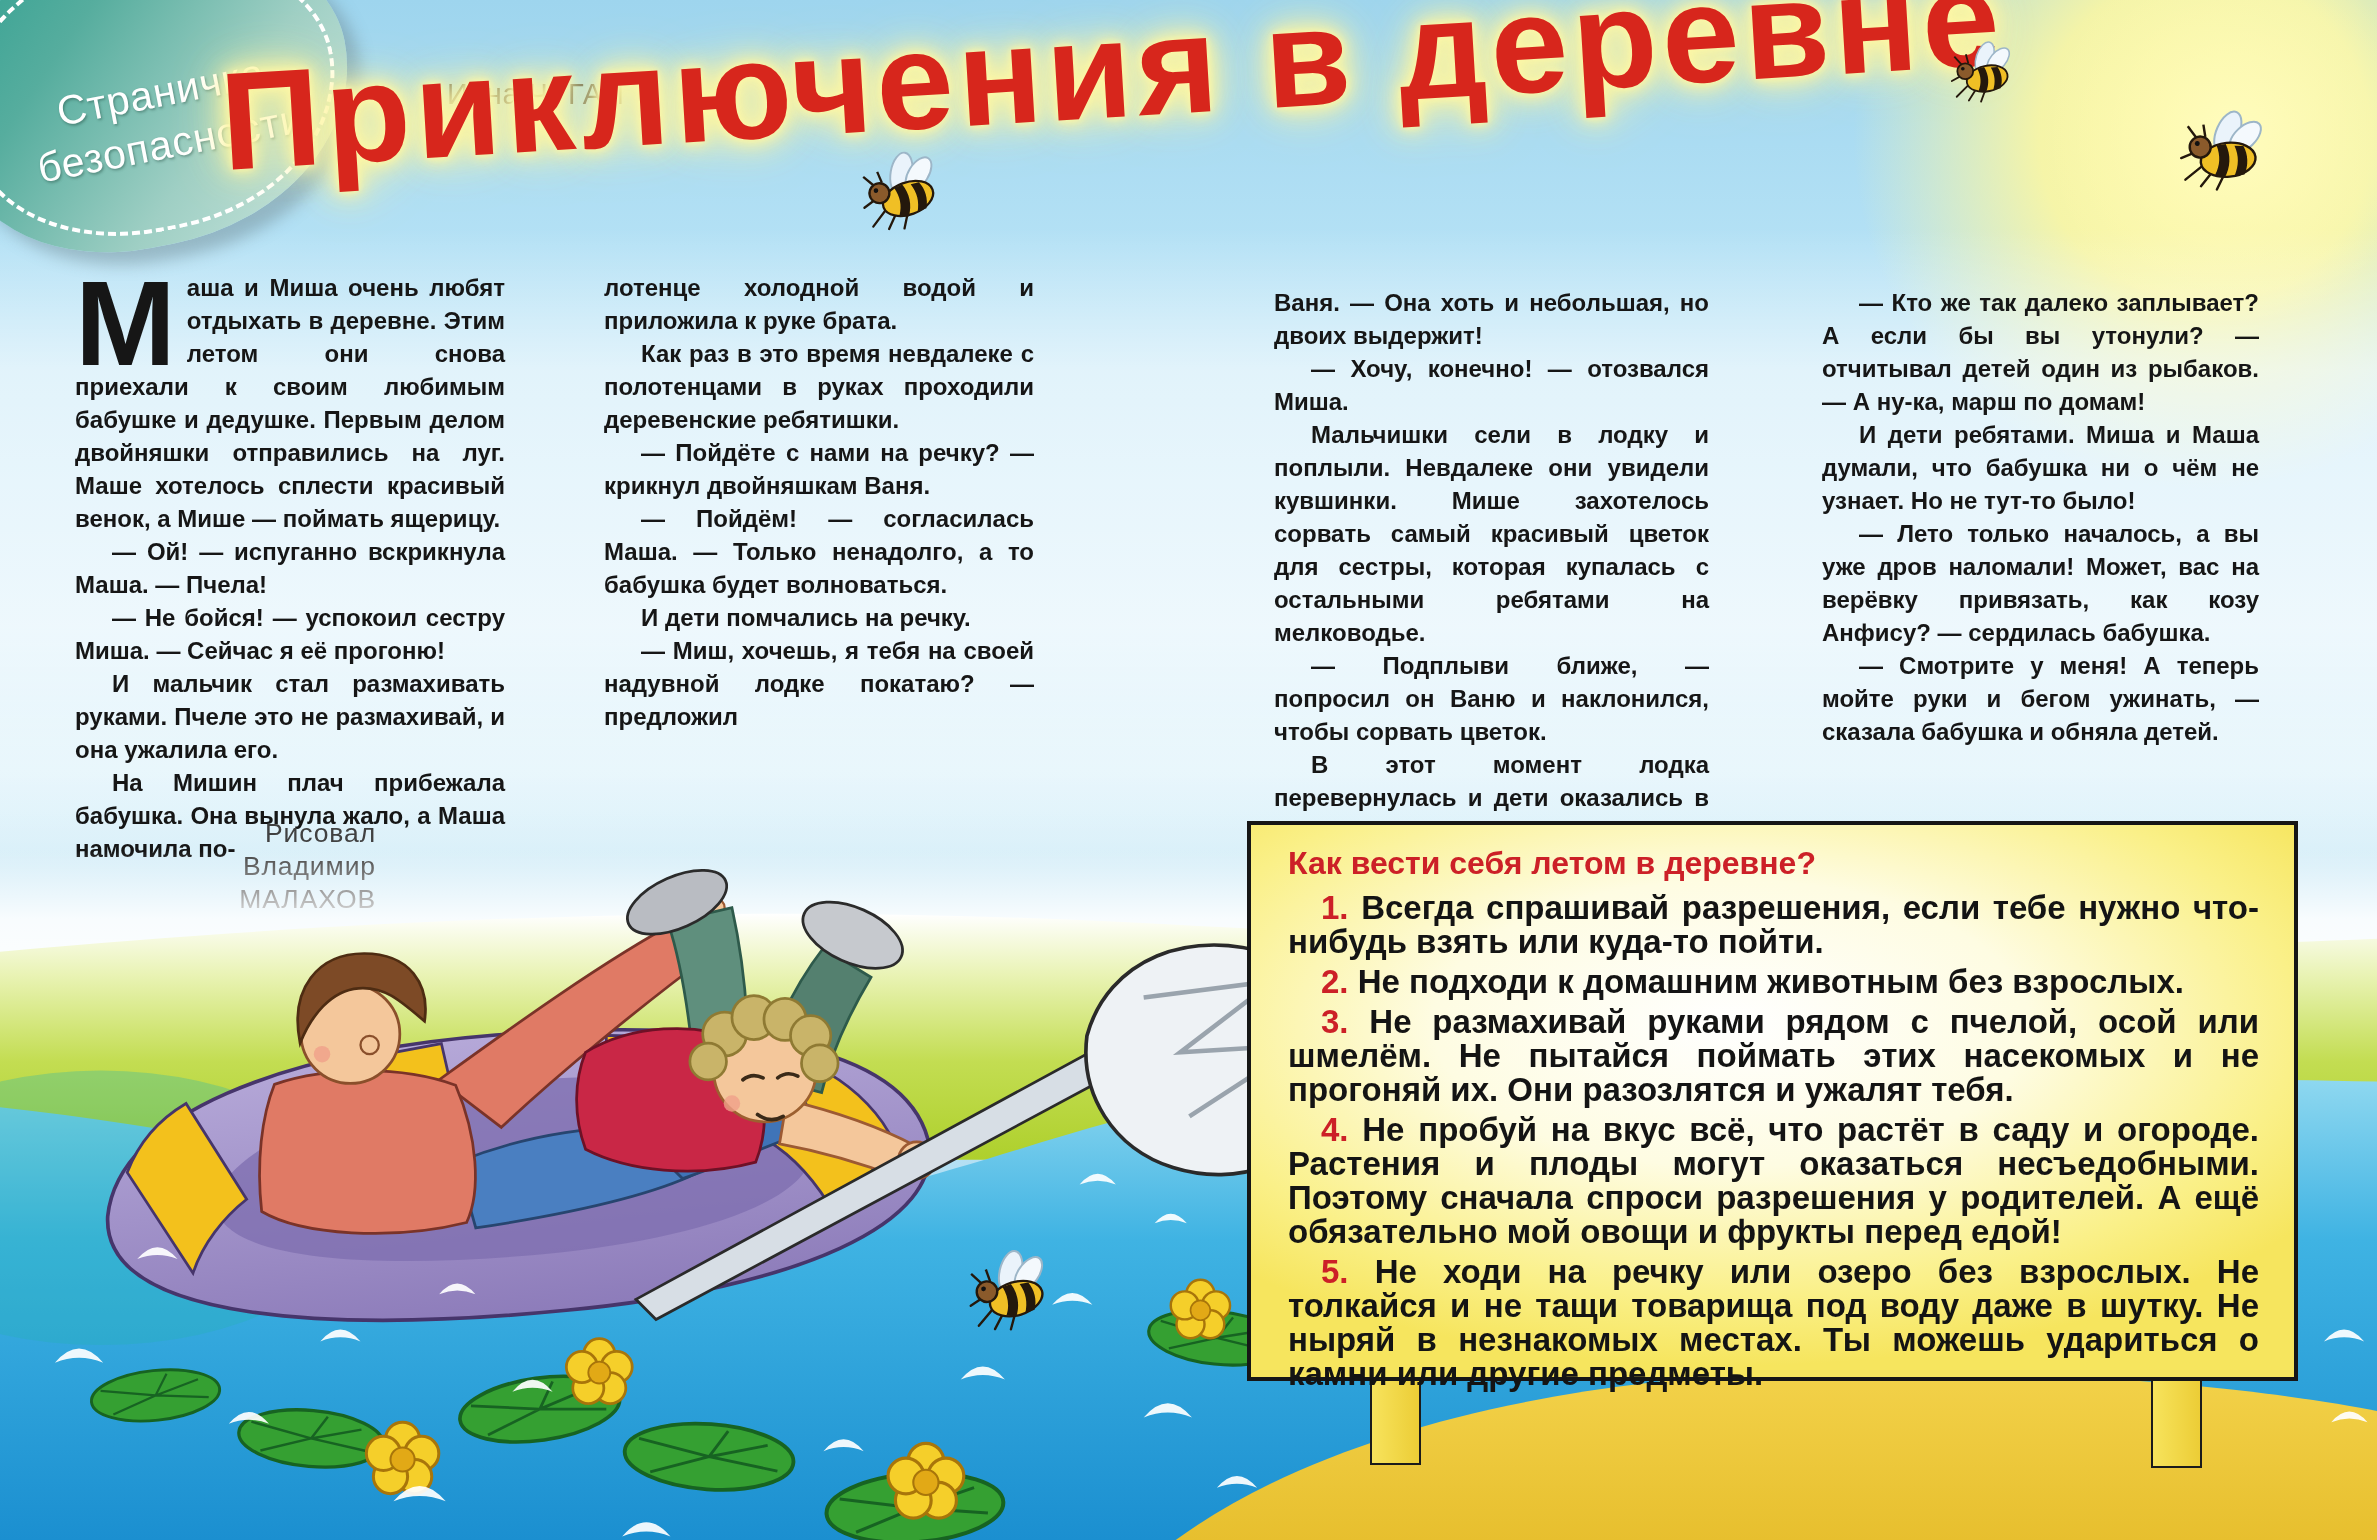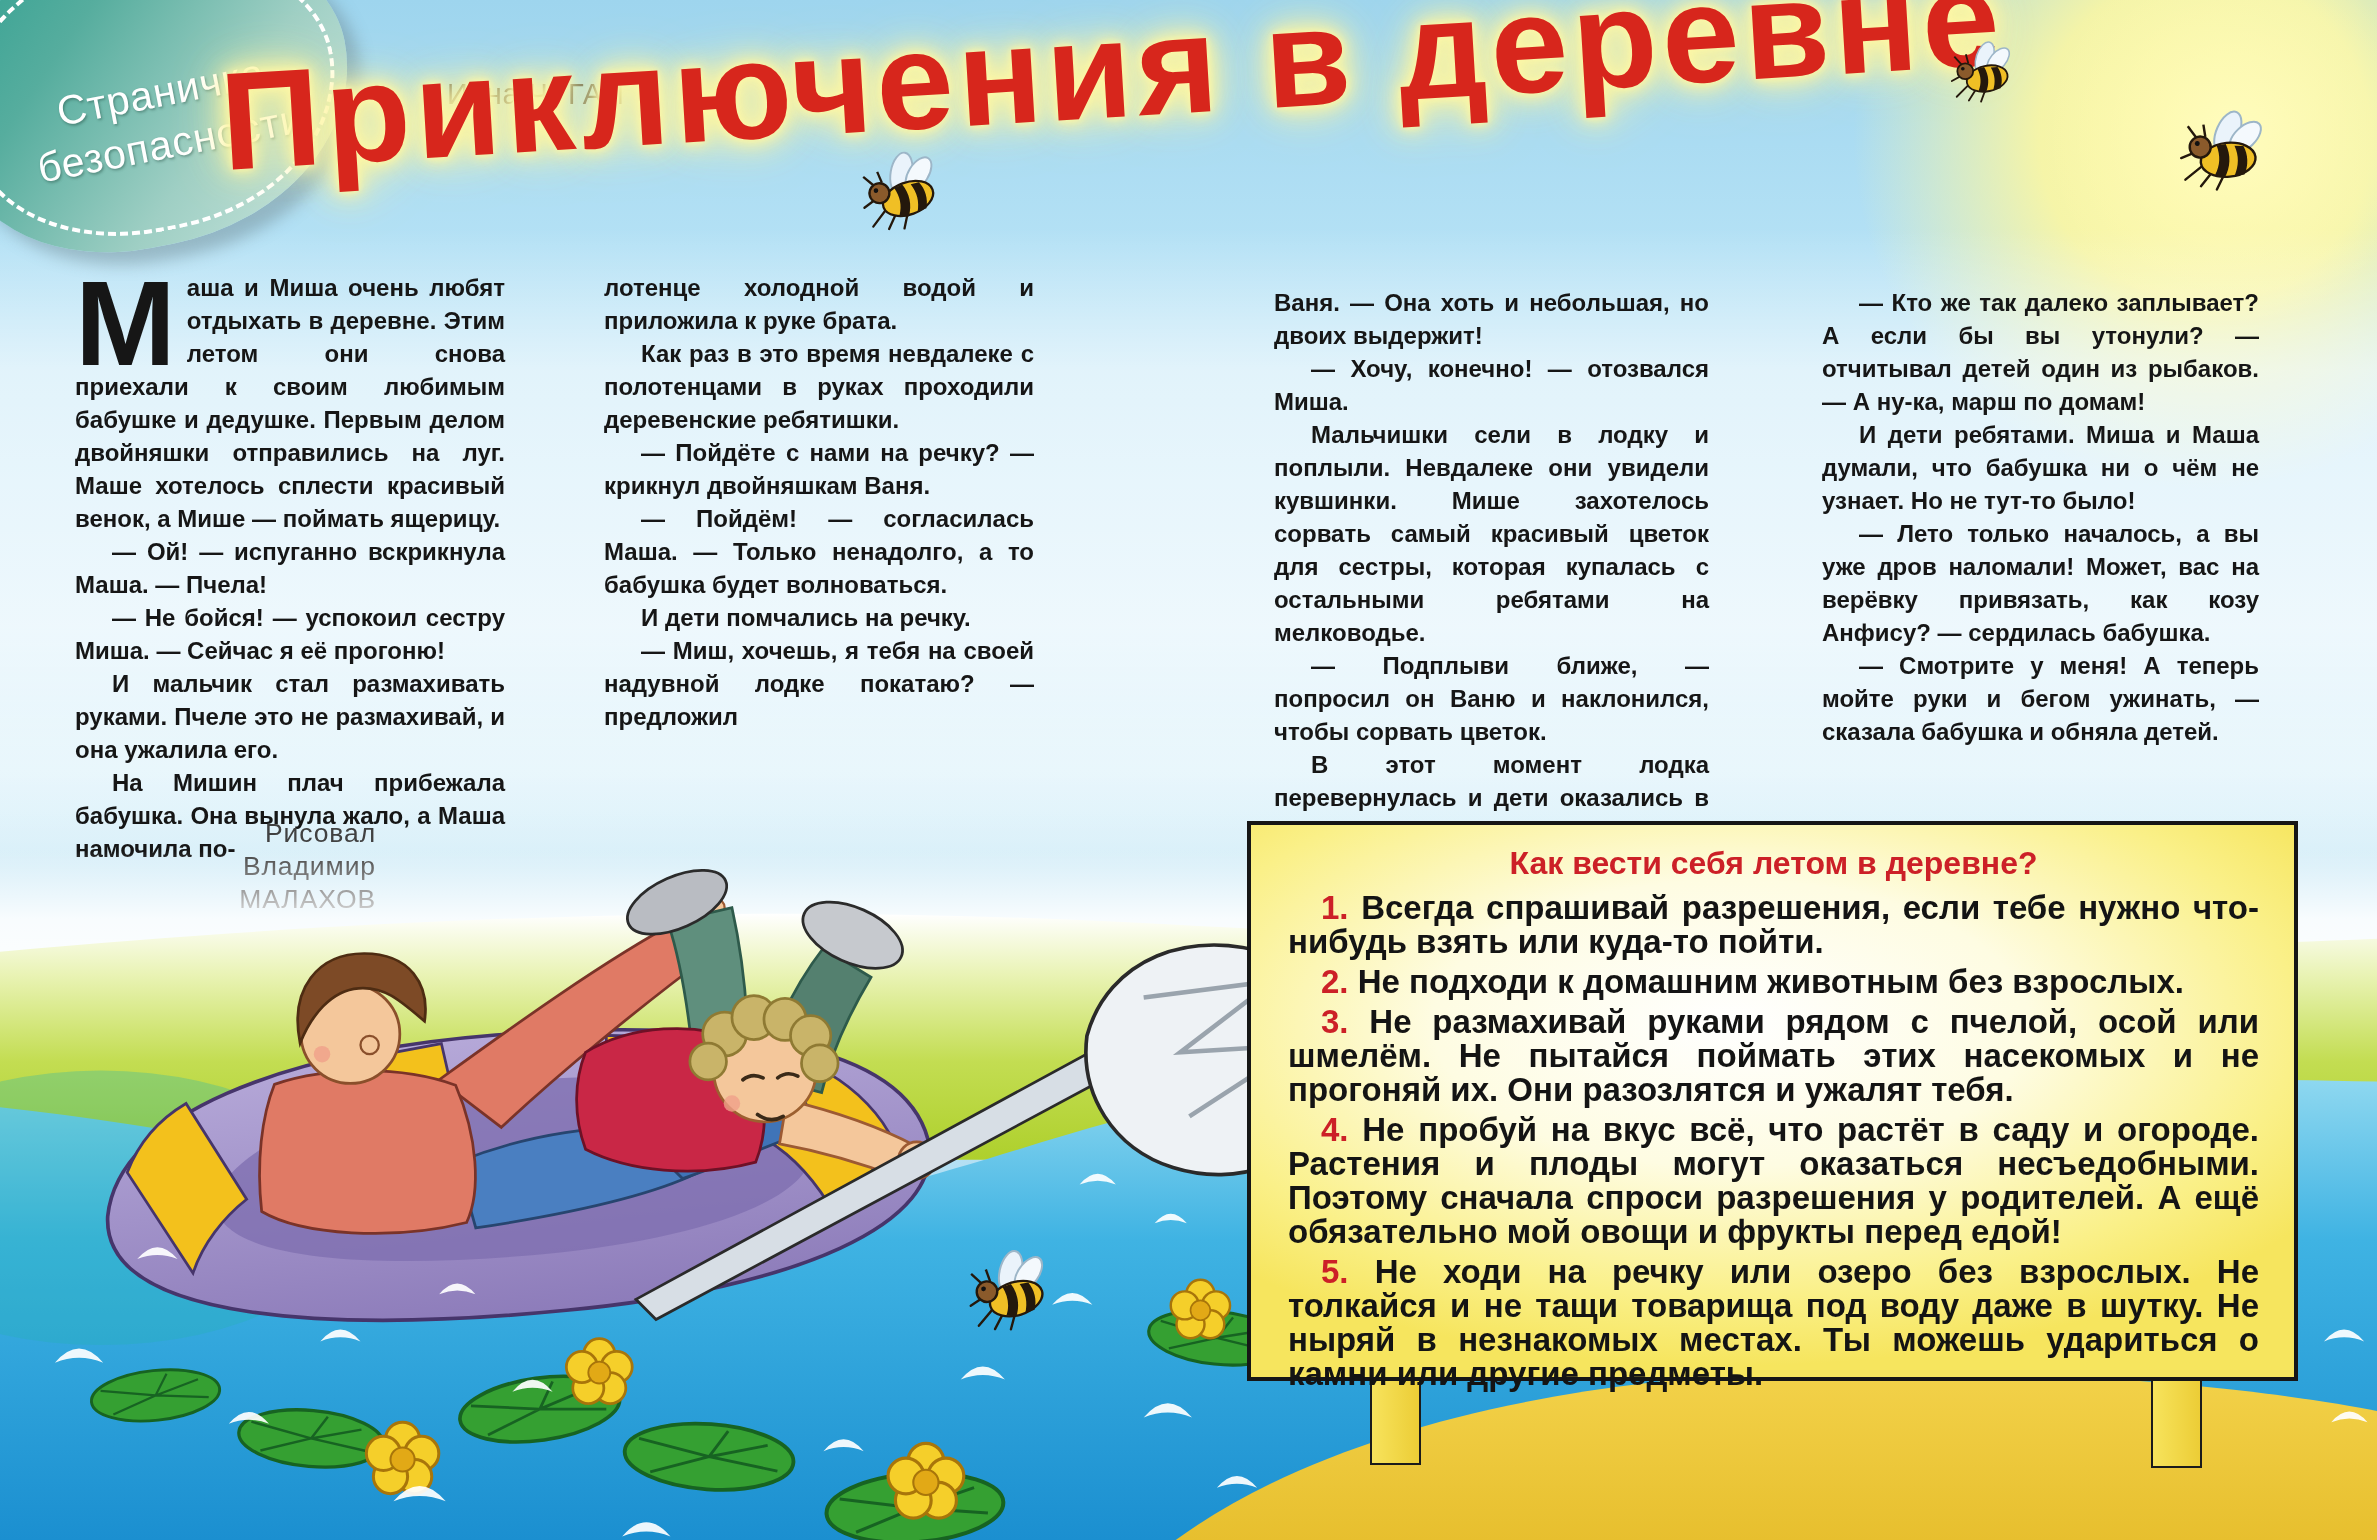--- a/index.html
+++ b/index.html
@@ -34,21 +34,21 @@
   .dropcap{float:left;font-size:121px;line-height:93px;padding:5.5px 11px 0 0;font-weight:700;color:#161616;}
   .credit{position:absolute;left:101px;top:817px;width:275px;text-align:right;
         font-size:26.5px;line-height:33px;color:#414141;font-weight:400;letter-spacing:0.9px;}
   .scene{position:absolute;left:0;top:851px;width:2377px;height:689px;}
   .post{position:absolute;width:51px;background:linear-gradient(90deg,#f7e35c,#eccd36);border:2.7px solid #1b1b1b;box-sizing:border-box;}
   #post-left{left:1370px;top:1373px;height:92px;}
   #post-right{left:2151px;top:1373px;height:95px;}
   .sign{position:absolute;left:1247px;top:821px;width:1051px;height:560px;box-sizing:border-box;
         border:4.6px solid #161616;padding:16.5px 35px 13px 37px;
         background:radial-gradient(ellipse 68% 62% at 46% 36%,#ffffff 0%,#fefce2 42%,#faf088 80%,#f6e55e 100%);}
-  .sign-title{text-align:center;color:#cc2027;font-size:32px;font-weight:700;margin:3.7px 0 9.2px 0;}
+  .sign-title{color:#cc2027;font-size:32px;font-weight:700;margin:3.7px 0 9.2px 0;}
   .rule{font-size:33px;line-height:34px;font-weight:700;color:#141414;text-align:justify;text-indent:33px;margin-top:6px;}
   .rule .num{color:#cc2027;}
   .bee{position:absolute;}
 </style>
 </head>
 <body>
 
 <div class="page">
 
   <svg width="0" height="0" style="position:absolute" aria-hidden="true">

